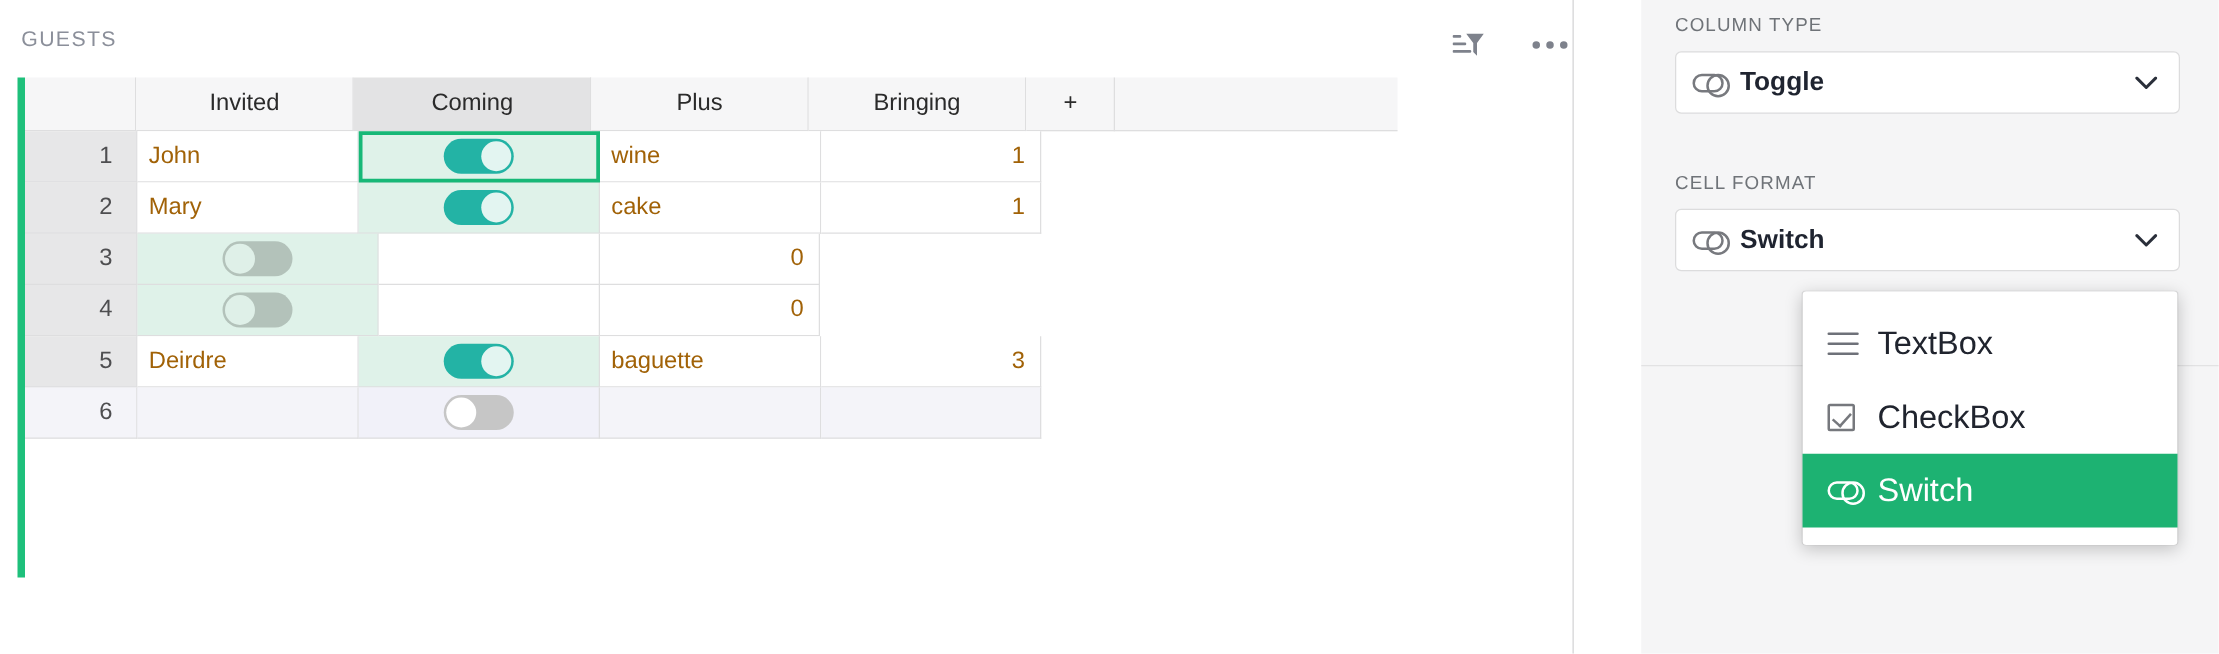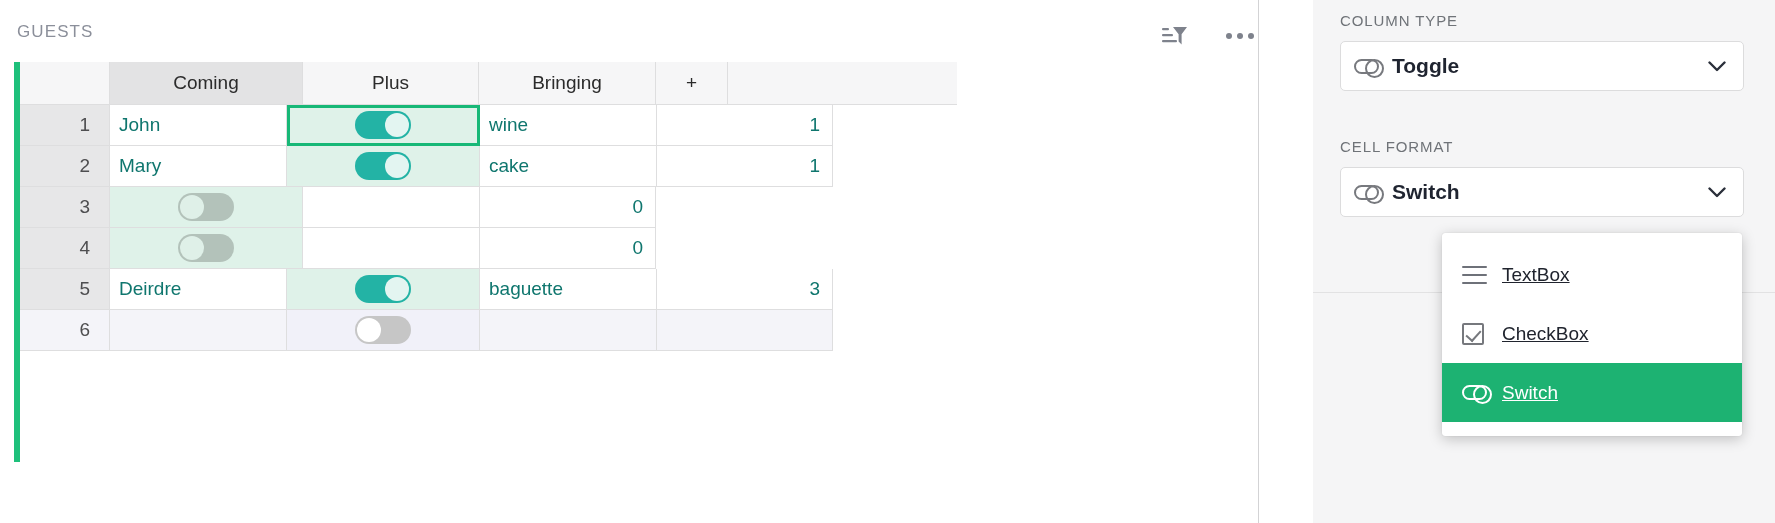--- a/index.html
+++ b/index.html
@@ -74,21 +74,21 @@
 
   .grid-row { display: flex; }
 
   .cell {
     height: 41px;
     border-right: 1px solid #dededf;
     border-bottom: 1px solid #dededf;
     display: flex;
     align-items: center;
     font-size: 19px;
-    color: #0f766e;
+    color: #a16207;
     padding: 0 9px;
     background: #ffffff;
     position: relative;
     overflow: hidden;
     white-space: nowrap;
   }
 
   
   .c-idx      { width: 90px;  }
   .c-invited  { width: 177px; }
@@ -261,23 +261,22 @@
     align-items: center;
     padding: 0 20px;
     cursor: pointer;
     background: transparent;
   }
   .menu-item .mi-icon {
     width: 40px;
     display: flex; align-items: center;
   }
   .menu-item .mi-text {
-    font-size: 19px;
+    font-size: 26px;
     color: #20242e;
-    text-decoration: underline;
   }
   .menu-item.active { background: #1db272; }
   .menu-item.active .mi-text { color: #ffffff; }
 
   
   .lines-glyph { width: 25px; display: block; }
   .lines-glyph i {
     display: block; height: 2px; background: #6e7179;
     border-radius: 1px; margin-bottom: 6px;
   }
@@ -328,20 +327,21 @@
           </span>
       </div>
     </div>
 
     <div id="grid-accent-rail"></div>
 
     <div id="grid">
 
       <div class="grid-row">
         <div class="cell hdr c-idx"></div>
+        <div class="cell hdr c-invited">Invited</div>
         <div class="cell hdr c-coming sel-col">Coming</div>
         <div class="cell hdr c-plus">Plus</div>
         <div class="cell hdr c-bringing">Bringing</div>
         <div class="cell hdr c-add">+</div>
         <div class="cell hdr c-tail"></div>
       </div>
 
       <div id="grid-body">
           <div class="grid-row">
             <div class="cell c-idx body">1</div>

